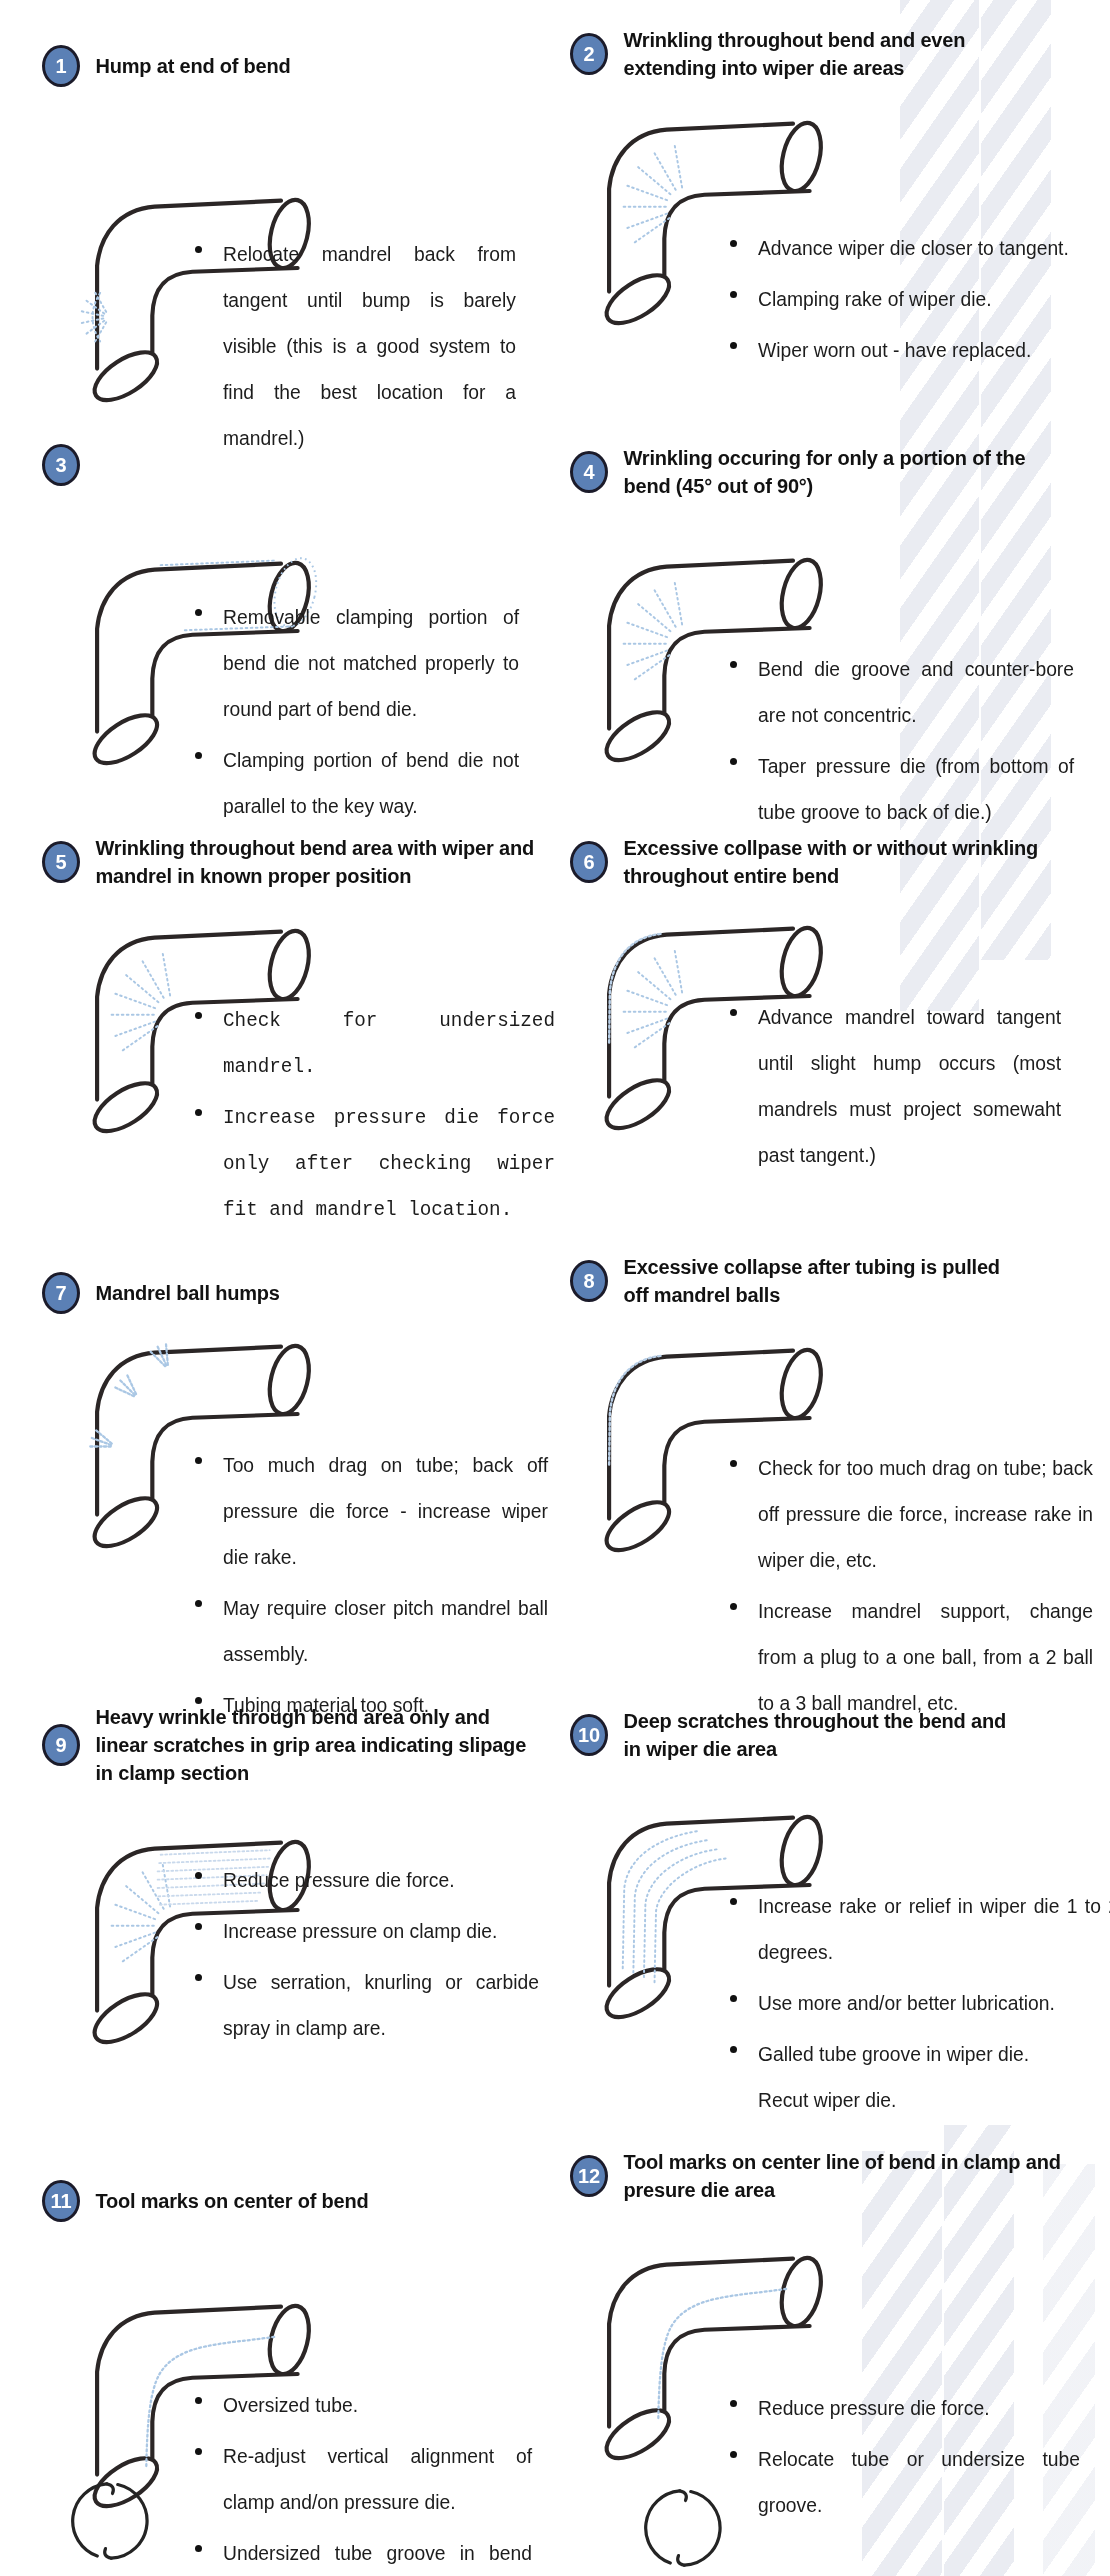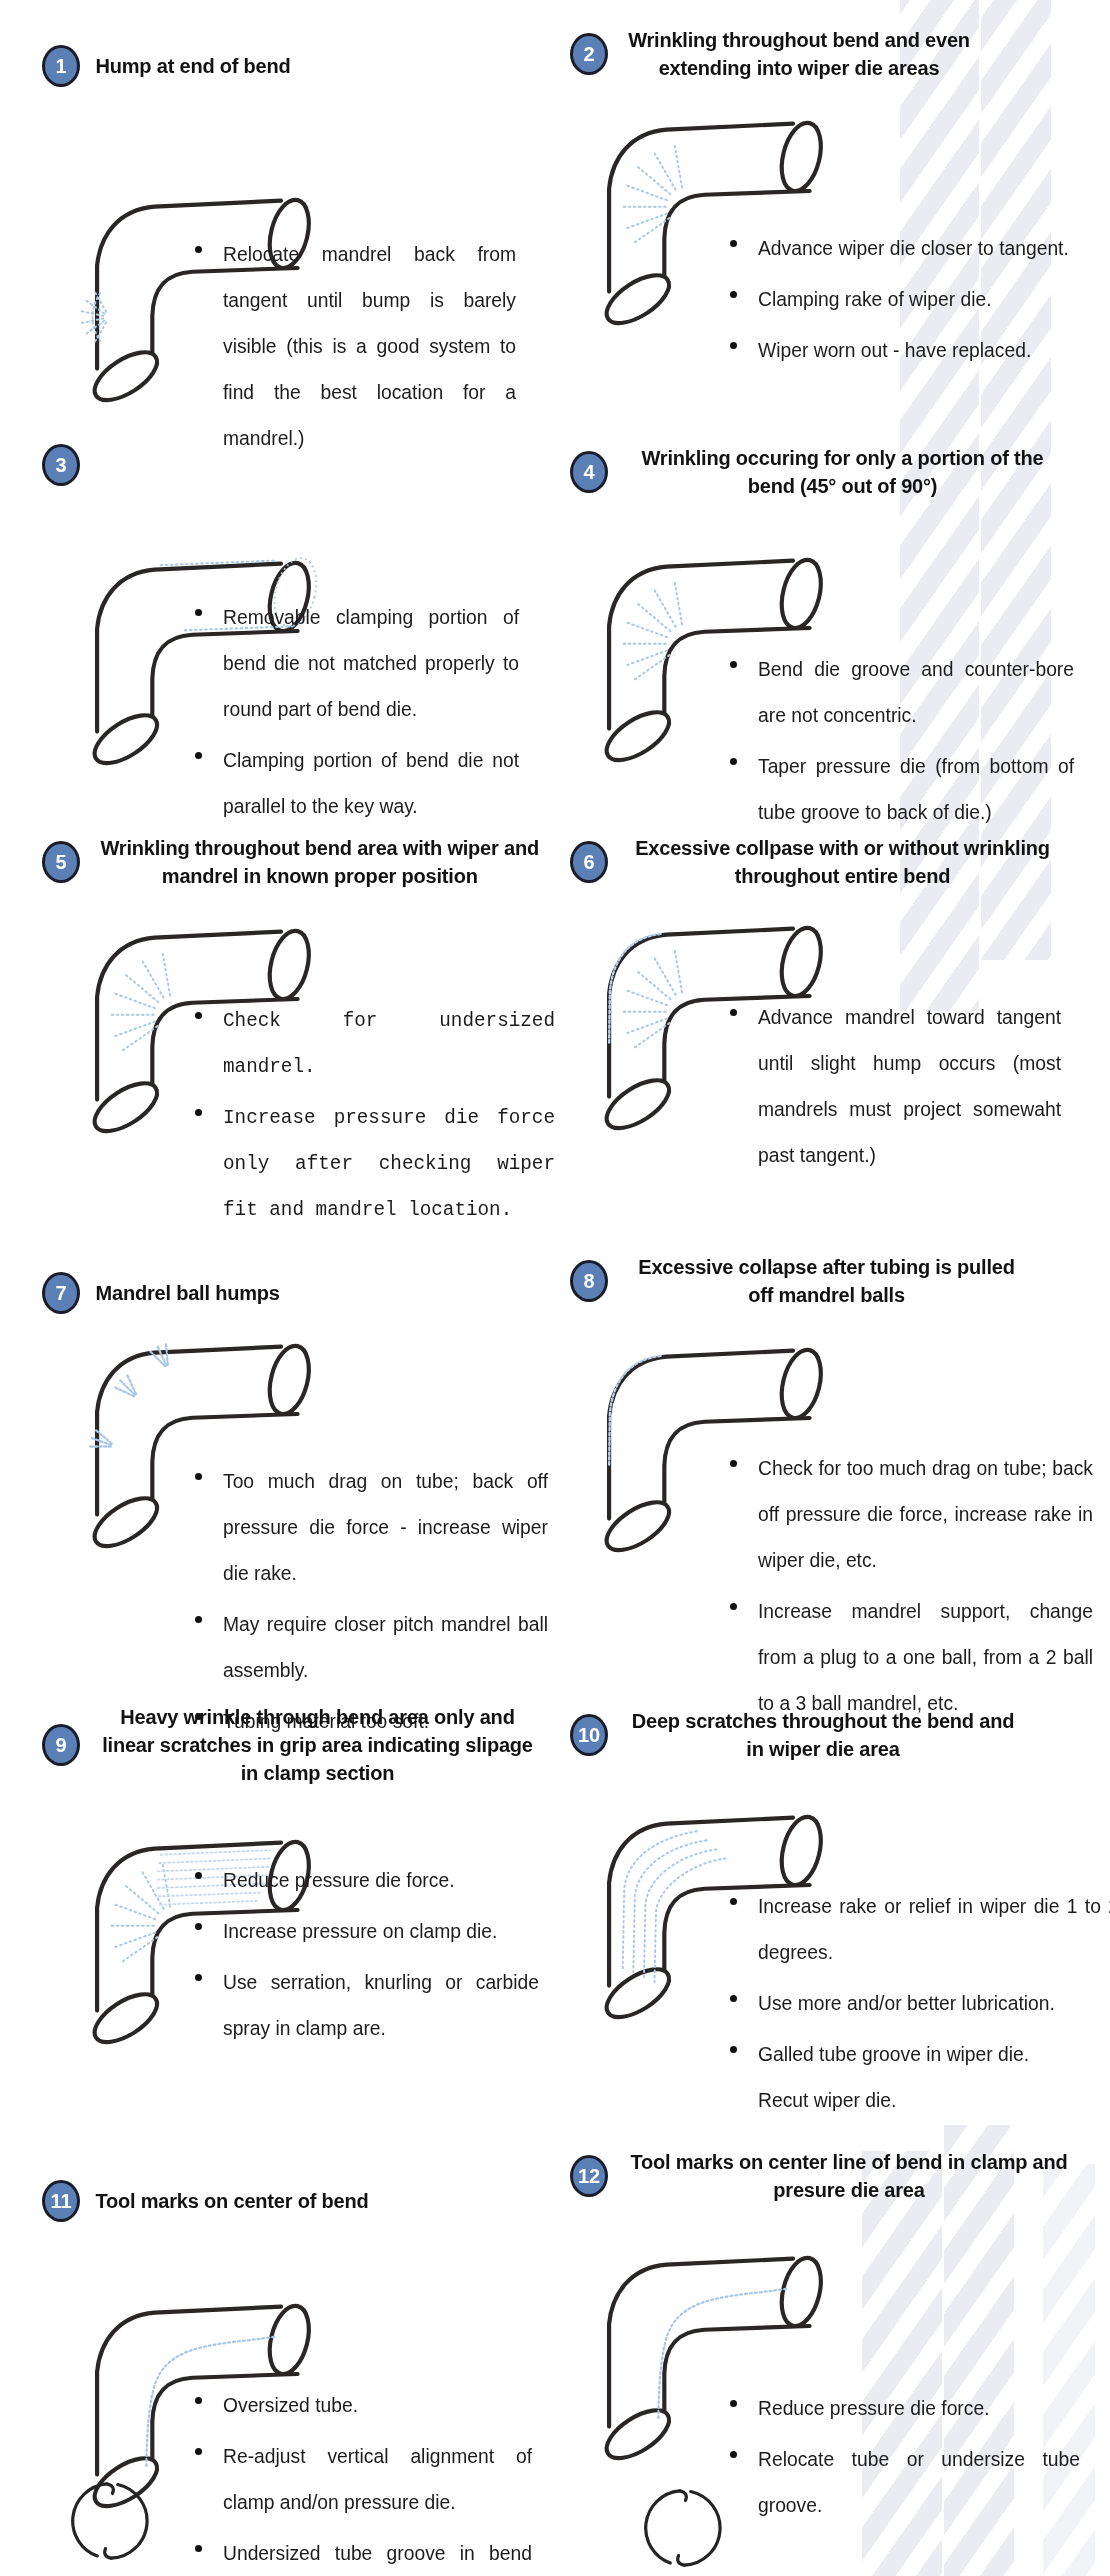--- a/index.html
+++ b/index.html
@@ -28,21 +28,21 @@
   .badge{
     flex:0 0 auto;
     width:32px;height:36px;
     border:3.2px solid #1b1b2a;border-radius:50%;
     background:#5b80b5;
     display:flex;align-items:center;justify-content:center;
   }
   .badge-num{color:#ffffff;font-size:20px;font-weight:bold;line-height:1;}
   .title{
     margin:0;font-size:20px;font-weight:bold;line-height:28px;
-    letter-spacing:-0.2px;color:#121212;text-align:center;
+    letter-spacing:-0.2px;color:#121212;
   }
   .tube{position:absolute;width:258px;height:227px;}
   .ring{position:absolute;width:90px;height:90px;}
   .bullets{
     position:absolute;list-style:none;margin:0;padding:0 0 0 30px;
     font-size:19.3px;line-height:46px;color:#1c1c1c;
   }
   .bullets li{position:relative;text-align:justify;margin:0 0 5.2px 0;white-space:pre-line;}
   .bullets li::before{
     content:"";position:absolute;left:-28px;top:13.5px;
@@ -68,21 +68,21 @@
   .i2 .tube{left:13px;top:84px;} .i2 .bullets{left:158px;top:200px;width:335px;} .i2 .title{max-width:351px;}
   .i3{left:42px;top:444px;width:502px;height:367px;}
   .i3 .tube{left:29px;top:106px;} .i3 .bullets{left:151px;top:151px;width:296px;} .i3 .title{max-width:399px;}
   .i4{left:570px;top:444px;width:515px;height:367px;}
   .i4 .tube{left:13px;top:103px;} .i4 .bullets{left:158px;top:203px;width:316px;} .i4 .title{max-width:438px;}
   .i5{left:42px;top:834px;width:502px;height:332px;}
   .i5 .tube{left:29px;top:84px;} .i5 .bullets{left:151px;top:164px;width:332px;font-family:Liberation Mono, monospace;} .i5 .title{max-width:451px;}
   .i6{left:570px;top:834px;width:515px;height:332px;}
   .i6 .tube{left:13px;top:81px;} .i6 .bullets{left:158px;top:161px;width:303px;} .i6 .title{max-width:438px;}
   .i7{left:42px;top:1272px;width:502px;height:399px;}
-  .i7 .tube{left:29px;top:61px;} .i7 .bullets{left:151px;top:187px;width:325px;}
+  .i7 .tube{left:29px;top:61px;} .i7 .bullets{left:151px;top:171px;width:325px;}
   .i8{left:570px;top:1253px;width:515px;height:419px;}
   .i8 .tube{left:13px;top:84px;} .i8 .bullets{left:158px;top:193px;width:335px;} .i8 .title{max-width:406px;}
   .i9{left:42px;top:1703px;width:502px;height:386px;}
   .i9 .tube{left:29px;top:126px;} .i9 .bullets{left:151px;top:155px;width:316px;} .i9 .title{max-width:444px;}
   .i10{left:570px;top:1707px;width:515px;height:386px;}
   .i10 .tube{left:13px;top:97px;} .i10 .bullets{left:158px;top:177px;width:361px;} .i10 .title{max-width:399px;}
   .i11{left:42px;top:2180px;width:502px;height:396px;}
   .i11 .tube{left:29px;top:113px;} .i11 .bullets{left:151px;top:203px;width:309px;}
   .i11 .ring{left:22.5px;top:296px;}
   .i12{left:570px;top:2148px;width:515px;height:428px;}

